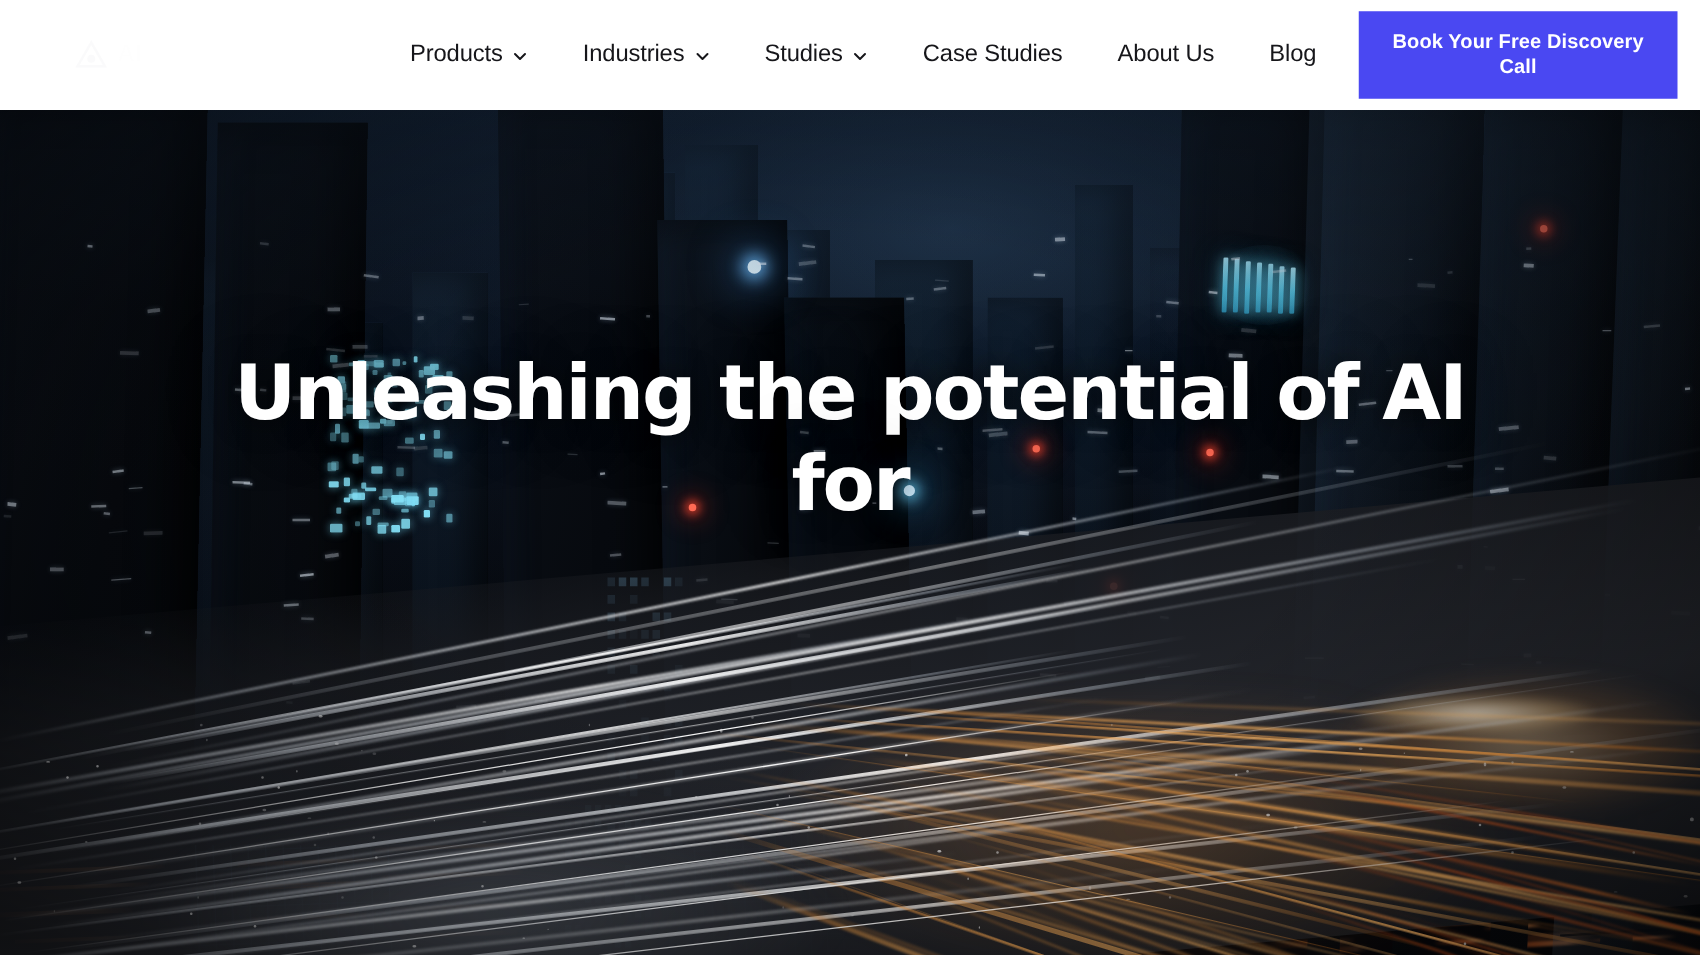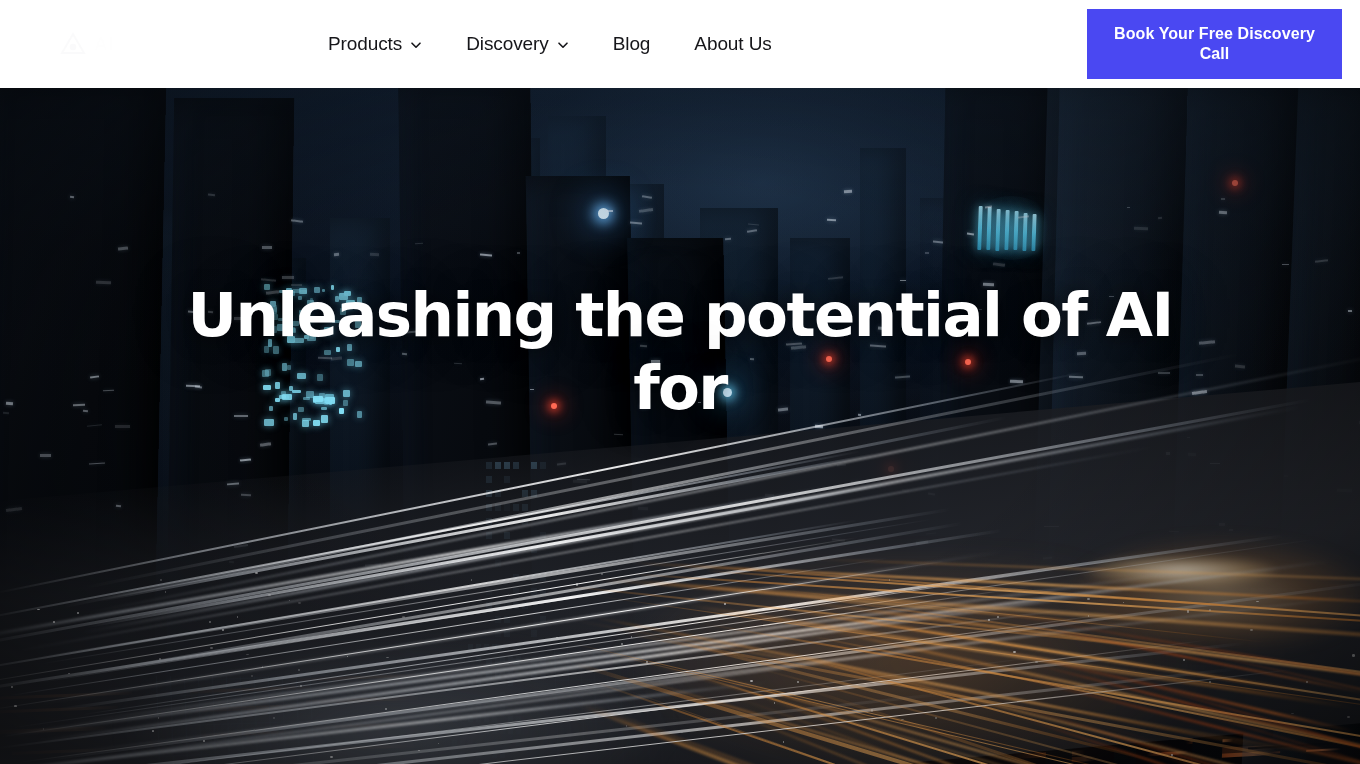--- a/index.html
+++ b/index.html
@@ -150,37 +150,48 @@
 
     <div class="nav-item">
       <span>Products</span>
       <span class="chev">
         <svg width="12" height="12" viewBox="0 0 12 12" aria-hidden="true">
           <path d="M2 4.2 L6 8.2 L10 4.2" stroke="#16161a" stroke-width="1.6" fill="none" stroke-linecap="round" stroke-linejoin="round"></path>
         </svg>
       </span>
     </div>
 
-
     <div class="nav-item">
-      <span>Discovery</span>
+      <span>Industries</span>
       <span class="chev">
         <svg width="12" height="12" viewBox="0 0 12 12" aria-hidden="true">
           <path d="M2 4.2 L6 8.2 L10 4.2" stroke="#16161a" stroke-width="1.6" fill="none" stroke-linecap="round" stroke-linejoin="round"></path>
         </svg>
       </span>
     </div>
 
+    <div class="nav-item">
+      <span>Studies</span>
+      <span class="chev">
+        <svg width="12" height="12" viewBox="0 0 12 12" aria-hidden="true">
+          <path d="M2 4.2 L6 8.2 L10 4.2" stroke="#16161a" stroke-width="1.6" fill="none" stroke-linecap="round" stroke-linejoin="round"></path>
+        </svg>
+      </span>
+    </div>
+
+    <div class="nav-item">
+      <span>Case Studies</span>
+    </div>
+
+    <div class="nav-item">
+      <span>About Us</span>
+    </div>
 
     <div class="nav-item">
       <span>Blog</span>
-    </div>
-
-    <div class="nav-item">
-      <span>About Us</span>
     </div>
 
   </nav>
 
   <button class="cta-button">Book Your Free Discovery Call</button>
 </header>
 
 <section class="hero">
 
   <div class="sky"></div>

